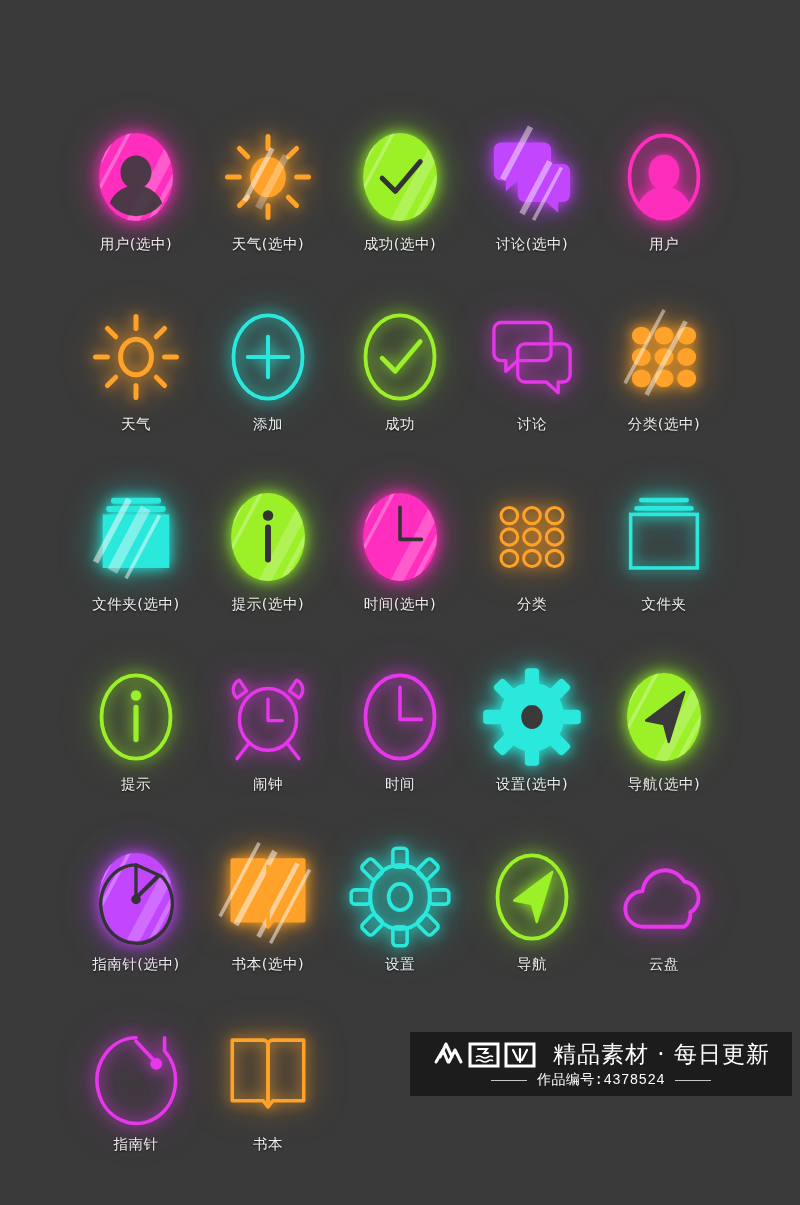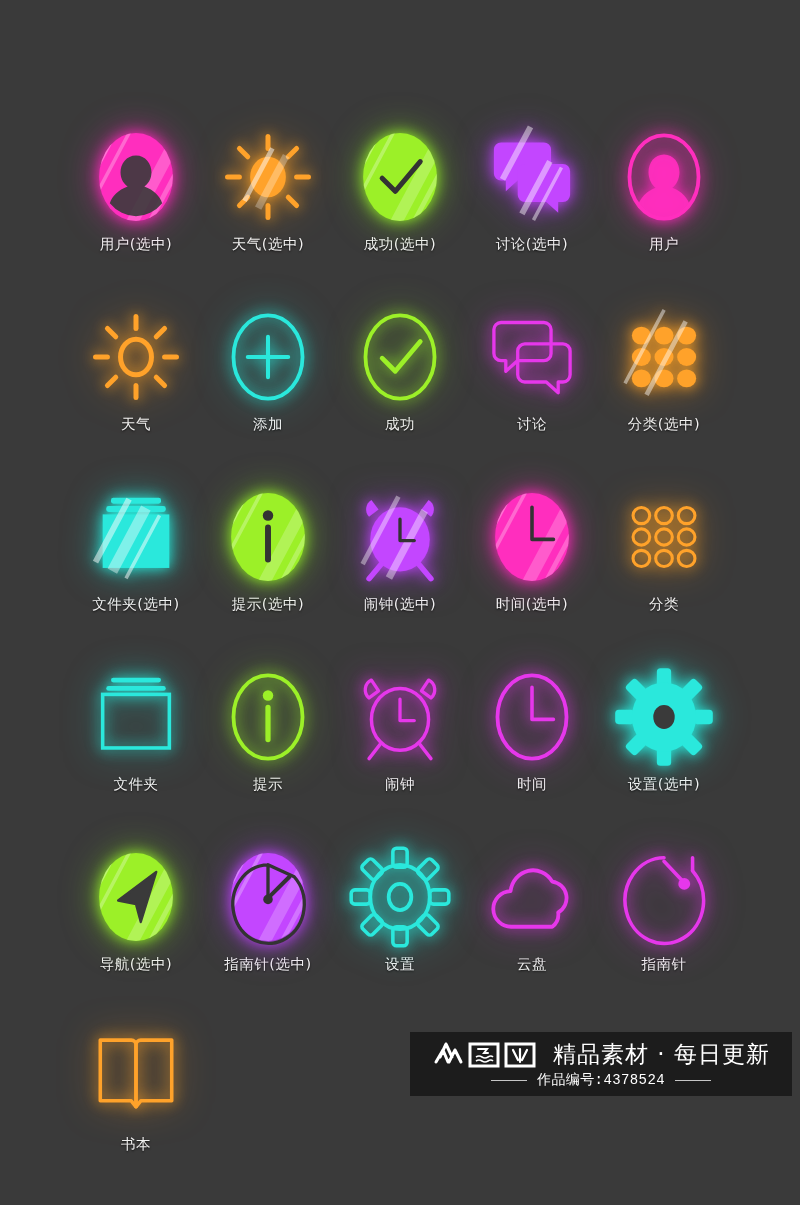--- a/index.html
+++ b/index.html
@@ -309,41 +309,20 @@
     <rect x="50" y="-20" width="10" height="130" fill="#ffffff" opacity=".35" transform="rotate(28 40 43)"></rect>
     <rect x="66" y="-20" width="4" height="130" fill="#ffffff" opacity=".4" transform="rotate(28 40 43)"></rect>
   </g>
             <circle cx="40" cy="25" r="4.4" fill="#333"></circle>
      <path d="M40 35 V62" stroke="#333" stroke-width="5" stroke-linecap="round" stroke-linejoin="round" fill="none"></path>
           </svg>
         </div>
         <div class="label">提示(选中)</div>
       </div>
       <div class="cell">
-        <div class="glyph g-purple">
-          <svg width="100" height="104" viewBox="-2 0 84 86">
-            <defs>
-    <clipPath id="clip14">
-                <ellipse cx="40" cy="43" rx="31" ry="37"></ellipse>
-              </clipPath>
-  </defs>
-            <path d="M22 20 l-6 -8 a9 9 0 0 0 -2 14z" fill="#c346ff"></path>
-       <path d="M58 20 l6 -8 a9 9 0 0 1 2 14z" fill="#c346ff"></path>
-       <ellipse cx="40" cy="45" rx="25" ry="27" fill="#c346ff"></ellipse>
-       <path d="M24 66 L14 78 M56 66 L66 78" stroke="#c346ff" stroke-width="4.6" stroke-linecap="round"></path>
-       <g clip-path="none" opacity=".4">
-         <rect x="20" y="14" width="4" height="64" fill="#fff" transform="rotate(28 40 45)"></rect>
-         <rect x="44" y="14" width="6" height="64" fill="#fff" transform="rotate(28 40 45)"></rect>
-       </g>
-       <path d="M40 28 V46 H52" stroke="#333" stroke-width="2.8" stroke-linecap="round" stroke-linejoin="round" fill="none"></path>
-          </svg>
-        </div>
-        <div class="label">闹钟(选中)</div>
-      </div>
-      <div class="cell">
         <div class="glyph g-pink">
           <svg width="100" height="104" viewBox="-2 0 84 86">
             <defs>
     <clipPath id="clip15">
                 <ellipse cx="40" cy="43" rx="31" ry="37"></ellipse>
               </clipPath>
   </defs>
             <ellipse cx="40" cy="43" rx="31" ry="37" fill="#ff2ebe"></ellipse>
             <g clip-path="url(#clip15)" opacity="0.62">
     <rect x="2" y="-20" width="7" height="130" fill="#ffffff" opacity=".55" transform="rotate(28 40 43)"></rect>
@@ -498,20 +477,41 @@
     <rect x="66" y="-20" width="4" height="130" fill="#ffffff" opacity=".4" transform="rotate(28 40 43)"></rect>
   </g>
             <path d="M40 16 a30 33 0 1 0 22 10 L40 16 V44" stroke="#333" stroke-width="2.8" stroke-linecap="round" stroke-linejoin="round" fill="none"></path>
                     <path d="M58 26 L40 44" stroke="#333" stroke-width="3.4" stroke-linecap="round"></path>
                     <circle cx="40" cy="45" r="4" fill="#333"></circle>
           </svg>
         </div>
         <div class="label">指南针(选中)</div>
       </div>
       <div class="cell">
+        <div class="glyph g-orange">
+          <svg width="100" height="104" viewBox="-2 0 84 86">
+            <defs>
+    <clipPath id="clip25">
+                <ellipse cx="40" cy="43" rx="31" ry="37"></ellipse>
+              </clipPath>
+  </defs>
+            <path d="M10 12 h26 a4 4 0 0 1 4 4 v52 l-4 -5 h-26z" fill="#ffa22a" stroke="#ffa22a" stroke-width="3" stroke-linejoin="round"></path>
+       <path d="M70 12 h-26 a4 4 0 0 0 -4 4 v52 l4 -5 h26z" fill="#ffa22a" stroke="#ffa22a" stroke-width="3" stroke-linejoin="round"></path>
+       <g opacity=".5">
+         <rect x="12" y="6" width="3" height="70" fill="#fff" transform="rotate(28 40 40)"></rect>
+         <rect x="26" y="6" width="5" height="70" fill="#fff" transform="rotate(28 40 40)"></rect>
+         <rect x="48" y="6" width="4" height="70" fill="#fff" transform="rotate(28 40 40)"></rect>
+         <rect x="60" y="6" width="3" height="70" fill="#fff" transform="rotate(28 40 40)"></rect>
+       </g>
+       <path d="M40 16 V68" stroke="#ffa22a" stroke-width="3"></path>
+          </svg>
+        </div>
+        <div class="label">书本(选中)</div>
+      </div>
+      <div class="cell">
         <div class="glyph g-cyan">
           <svg width="100" height="104" viewBox="-2 0 84 86">
             <defs>
     <clipPath id="clip26">
                 <ellipse cx="40" cy="43" rx="31" ry="37"></ellipse>
               </clipPath>
   </defs>
             <g>
               <rect x="34" y="2" width="12" height="16" rx="3" fill="none" stroke="#2ae8dc" stroke-width="3" transform="rotate(0 40 43)"></rect>
               <rect x="34" y="2" width="12" height="16" rx="3" fill="none" stroke="#2ae8dc" stroke-width="3" transform="rotate(45 40 43)"></rect>
@@ -520,20 +520,34 @@
               <rect x="34" y="2" width="12" height="16" rx="3" fill="none" stroke="#2ae8dc" stroke-width="3" transform="rotate(180 40 43)"></rect>
               <rect x="34" y="2" width="12" height="16" rx="3" fill="none" stroke="#2ae8dc" stroke-width="3" transform="rotate(225 40 43)"></rect>
               <rect x="34" y="2" width="12" height="16" rx="3" fill="none" stroke="#2ae8dc" stroke-width="3" transform="rotate(270 40 43)"></rect>
               <rect x="34" y="2" width="12" height="16" rx="3" fill="none" stroke="#2ae8dc" stroke-width="3" transform="rotate(315 40 43)"></rect>
             </g>
       <ellipse cx="40" cy="43" rx="25" ry="27" stroke="#2ae8dc" stroke-width="3.2" fill="none"></ellipse>
             <ellipse cx="40" cy="43" rx="9.5" ry="11" stroke="#2ae8dc" stroke-width="3.2" fill="none"></ellipse>
           </svg>
         </div>
         <div class="label">设置</div>
+      </div>
+      <div class="cell">
+        <div class="glyph g-green">
+          <svg width="100" height="104" viewBox="-2 0 84 86">
+            <defs>
+    <clipPath id="clip27">
+                <ellipse cx="40" cy="43" rx="31" ry="37"></ellipse>
+              </clipPath>
+  </defs>
+            <ellipse cx="40" cy="43" rx="29" ry="35" stroke="#9cf028" stroke-width="3.2" fill="none"></ellipse>
+            <path d="M57 22 L25 46 L40 49 L44 64 Z" fill="#9cf028" stroke="#9cf028" stroke-width="2" stroke-linejoin="round"></path>
+          </svg>
+        </div>
+        <div class="label">导航</div>
       </div>
       <div class="cell">
         <div class="glyph g-magenta">
           <svg width="100" height="104" viewBox="-2 0 84 86">
             <defs>
     <clipPath id="clip29">
                 <ellipse cx="40" cy="43" rx="31" ry="37"></ellipse>
               </clipPath>
   </defs>
             <path d="M23 68 a15 15 0 0 1 -1 -30 a19 20 0 0 1 35 -8 a14 14 0 0 1 5 26 a13 13 0 0 1 -5 12z" stroke="#e637eb" stroke-width="3.2" stroke-linecap="round" stroke-linejoin="round" fill="none"></path>

